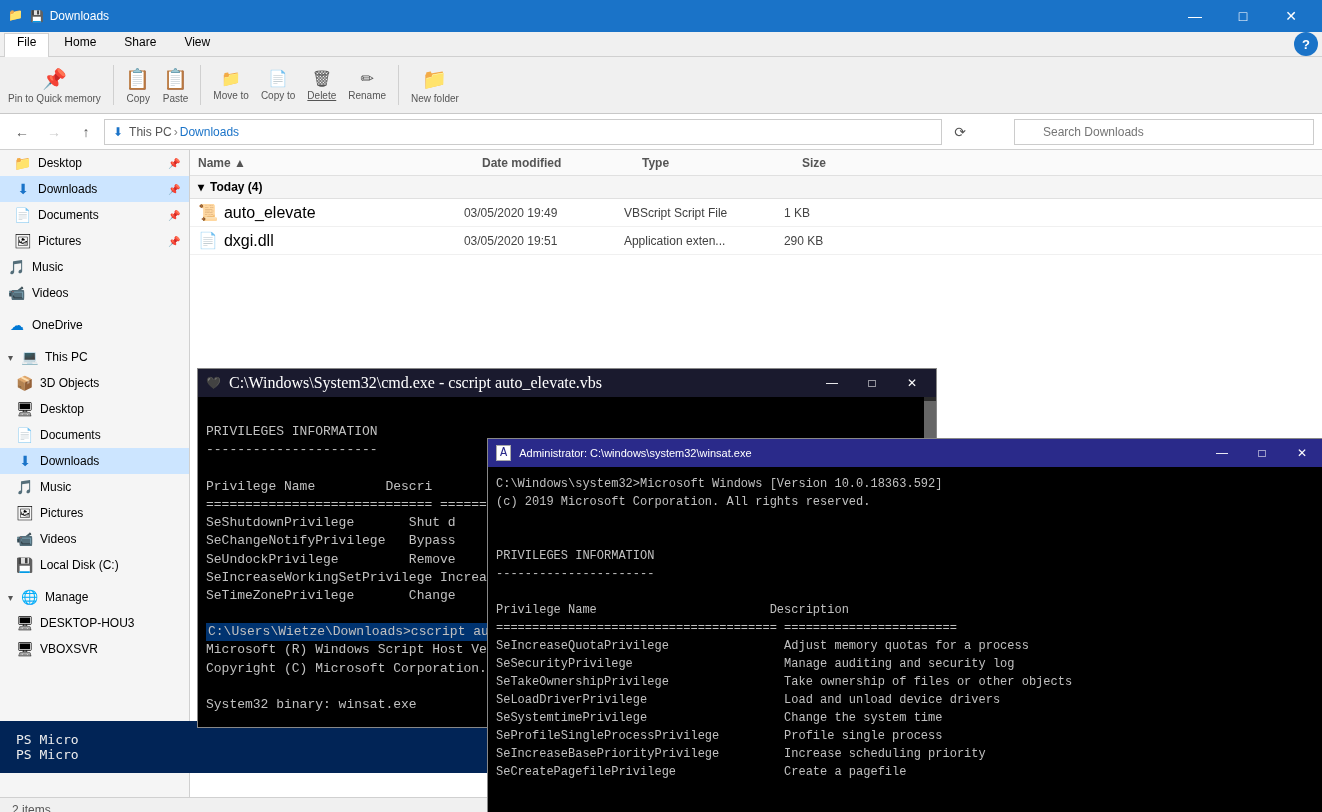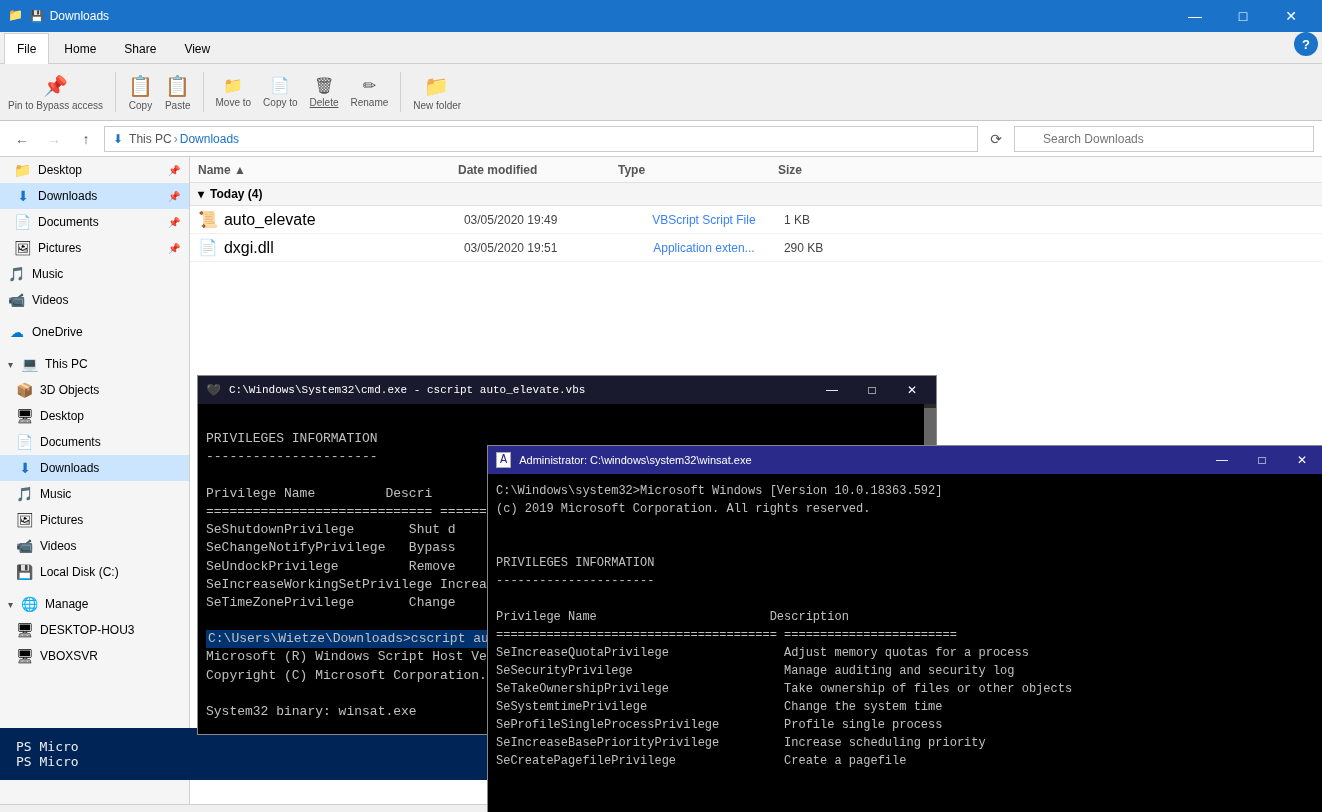--- a/index.html
+++ b/index.html
@@ -20,21 +20,21 @@
 
     
     .ribbon {
       background: #f0f0f0; border-bottom: 1px solid #c8c8c8;
     }
     .ribbon-tabs {
       display: flex; padding: 0 4px; gap: 2px;
       border-bottom: 1px solid #d0d0d0;
     }
     .ribbon-tab {
-      padding: 8px 12px; font-size: 12px; cursor: pointer;
+      padding: 1px 12px; font-size: 12px; cursor: pointer;
       border: 1px solid transparent; border-bottom: none; position: relative; top: 1px;
     }
     .ribbon-tab.active {
       background: white; border-color: #d0d0d0; color: #000;
     }
     .ribbon-actions {
       display: flex; padding: 4px 8px; gap: 16px; align-items: center; height: 56px;
     }
     .ribbon-sep { width: 1px; height: 40px; background: #d0d0d0; }
     .help-btn {
@@ -58,21 +58,21 @@
       flex: 1; height: 26px; display: flex; align-items: center;
       border: 1px solid #ccc; padding: 0 8px; background: white;
       font-size: 12px; cursor: pointer;
     }
     .path-sep { color: #888; margin: 0 2px; }
     .path-part { color: #1a73c8; }
     .search-box {
       width: 300px; height: 26px; border: 1px solid #ccc;
       padding: 0 8px 0 28px; font-size: 12px; position: relative;
     }
-    .search-container { position: relative; }
+    .search-container { position: relative; margin-left: 36px; }
     .search-icon-inner {
       position: absolute; left: 8px; top: 50%; transform: translateY(-50%);
       color: #888; font-size: 12px;
     }
 
     
     .main-area {
       display: flex; height: calc(812px - 32px - 73px - 36px - 24px);
     }
 
@@ -91,37 +91,37 @@
 
     
     .file-area {
       flex: 1; background: white; overflow-y: auto;
     }
     .file-header {
       display: flex; align-items: center; height: 26px;
       border-bottom: 1px solid #e0e0e0; padding: 0 8px;
       background: #fafafa; font-size: 12px; font-weight: 600; color: #555;
     }
-    .col-name { width: 260px; }
+    .col-name { width: 284px; }
     .col-date { width: 160px; }
     .col-type { width: 160px; }
     .col-size { width: 100px; }
     .group-header {
       display: flex; align-items: center; padding: 4px 8px; gap: 6px;
       font-size: 12px; font-weight: 600; background: #f5f5f5;
       border-bottom: 1px solid #e0e0e0;
     }
     .file-row {
       display: flex; align-items: center; height: 28px; padding: 0 8px;
       border-bottom: 1px solid #f0f0f0; cursor: pointer;
     }
     .file-icon { font-size: 16px; margin-right: 6px; }
     .file-name { width: 240px; font-size: 16px; }
     .file-date { width: 160px; font-size: 12px; color: #444; }
-    .file-type { width: 160px; font-size: 12px; color: #3b82f6; text-align: center; }
+    .file-type { width: 160px; font-size: 12px; color: #404040; }
     .file-size { width: 100px; font-size: 12px; color: #444; }
 
     
     .status-bar {
       height: 24px; background: #f0f0f0; border-top: 1px solid #d0d0d0;
       display: flex; align-items: center; padding: 0 12px; font-size: 12px;
       color: #555;
     }
 
     
@@ -131,21 +131,21 @@
       width: 740px; height: 360px;
       background: #000; color: #c0c0c0;
       font-family: 'Consolas', 'Courier New', monospace;
       font-size: 13px; display: flex; flex-direction: column;
       border: 1px solid #888; z-index: 10;
     }
     .cmd-titlebar {
       display: flex; align-items: center; height: 28px;
       background: #1a1a2e; padding: 0 8px; gap: 8px;
     }
-    .cmd-title { color: white; font-size: 11px; flex: 1; font-family: Liberation Mono, monospace; }
+    .cmd-title { color: white; font-size: 16px; flex: 1; font-family: Liberation Serif, serif; }
     .cmd-btn {
       width: 32px; height: 22px; background: transparent; border: none;
       color: white; cursor: pointer; font-size: 12px;
     }
     .cmd-content {
       flex: 1; padding: 8px; overflow: hidden;
       font-family: 'Consolas', 'Courier New', monospace; font-size: 13px;
       line-height: 1.4;
     }
     .scrollbar-track {
@@ -207,21 +207,21 @@
     <div class="ribbon-tab active">File</div>
     <div class="ribbon-tab">Home</div>
     <div class="ribbon-tab">Share</div>
     <div class="ribbon-tab">View</div>
     <button class="help-btn">?</button>
   </div>
   <div class="ribbon-actions">
     <div style="font-size:11px;color:#555;display:flex;gap:12px;align-items:center;">
       <div style="display:flex;flex-direction:column;align-items:center;gap:2px;cursor:pointer;">
         <span style="font-size:20px;">📌</span>
-        <span style="font-size:10px;">Pin to Bypass access</span>
+        <span style="font-size:10px;">Pin to Quick memory</span>
       </div>
       <div class="ribbon-sep"></div>
       <div style="display:flex;flex-direction:column;align-items:center;gap:2px;cursor:pointer;">
         <span style="font-size:20px;">📋</span>
         <span style="font-size:10px;">Copy</span>
       </div>
       <div style="display:flex;flex-direction:column;align-items:center;gap:2px;cursor:pointer;">
         <span style="font-size:20px;">📋</span>
         <span style="font-size:10px;">Paste</span>
       </div>
@@ -442,20 +442,21 @@
       <div>&nbsp;</div>
       <div>&nbsp;</div>
       <div>PRIVILEGES INFORMATION</div>
       <div>----------------------</div>
       <div>&nbsp;</div>
       <div>Privilege Name&nbsp;&nbsp;&nbsp;&nbsp;&nbsp;&nbsp;&nbsp;&nbsp;&nbsp;&nbsp;&nbsp;&nbsp;&nbsp;&nbsp;&nbsp;&nbsp;&nbsp;&nbsp;&nbsp;&nbsp;&nbsp;&nbsp;&nbsp;&nbsp;Description</div>
       <div>======================================= ========================</div>
       <div>SeIncreaseQuotaPrivilege&nbsp;&nbsp;&nbsp;&nbsp;&nbsp;&nbsp;&nbsp;&nbsp;&nbsp;&nbsp;&nbsp;&nbsp;&nbsp;&nbsp;&nbsp;&nbsp;Adjust memory quotas for a process</div>
       <div>SeSecurityPrivilege&nbsp;&nbsp;&nbsp;&nbsp;&nbsp;&nbsp;&nbsp;&nbsp;&nbsp;&nbsp;&nbsp;&nbsp;&nbsp;&nbsp;&nbsp;&nbsp;&nbsp;&nbsp;&nbsp;&nbsp;&nbsp;Manage auditing and security log</div>
       <div>SeTakeOwnershipPrivilege&nbsp;&nbsp;&nbsp;&nbsp;&nbsp;&nbsp;&nbsp;&nbsp;&nbsp;&nbsp;&nbsp;&nbsp;&nbsp;&nbsp;&nbsp;&nbsp;Take ownership of files or other objects</div>
+      <div>SeLoadDriverPrivilege&nbsp;&nbsp;&nbsp;&nbsp;&nbsp;&nbsp;&nbsp;&nbsp;&nbsp;&nbsp;&nbsp;&nbsp;&nbsp;&nbsp;&nbsp;&nbsp;&nbsp;&nbsp;&nbsp;Load and unload device drivers</div>
       <div>SeSystemtimePrivilege&nbsp;&nbsp;&nbsp;&nbsp;&nbsp;&nbsp;&nbsp;&nbsp;&nbsp;&nbsp;&nbsp;&nbsp;&nbsp;&nbsp;&nbsp;&nbsp;&nbsp;&nbsp;&nbsp;Change the system time</div>
       <div>SeProfileSingleProcessPrivilege&nbsp;&nbsp;&nbsp;&nbsp;&nbsp;&nbsp;&nbsp;&nbsp;&nbsp;Profile single process</div>
       <div>SeIncreaseBasePriorityPrivilege&nbsp;&nbsp;&nbsp;&nbsp;&nbsp;&nbsp;&nbsp;&nbsp;&nbsp;Increase scheduling priority</div>
       <div>SeCreatePagefilePrivilege&nbsp;&nbsp;&nbsp;&nbsp;&nbsp;&nbsp;&nbsp;&nbsp;&nbsp;&nbsp;&nbsp;&nbsp;&nbsp;&nbsp;&nbsp;Create a pagefile</div>
 
     </div>
   </div>
 
   <div class="ps-bar">
     <div class="ps-text">PS Micro</div>

